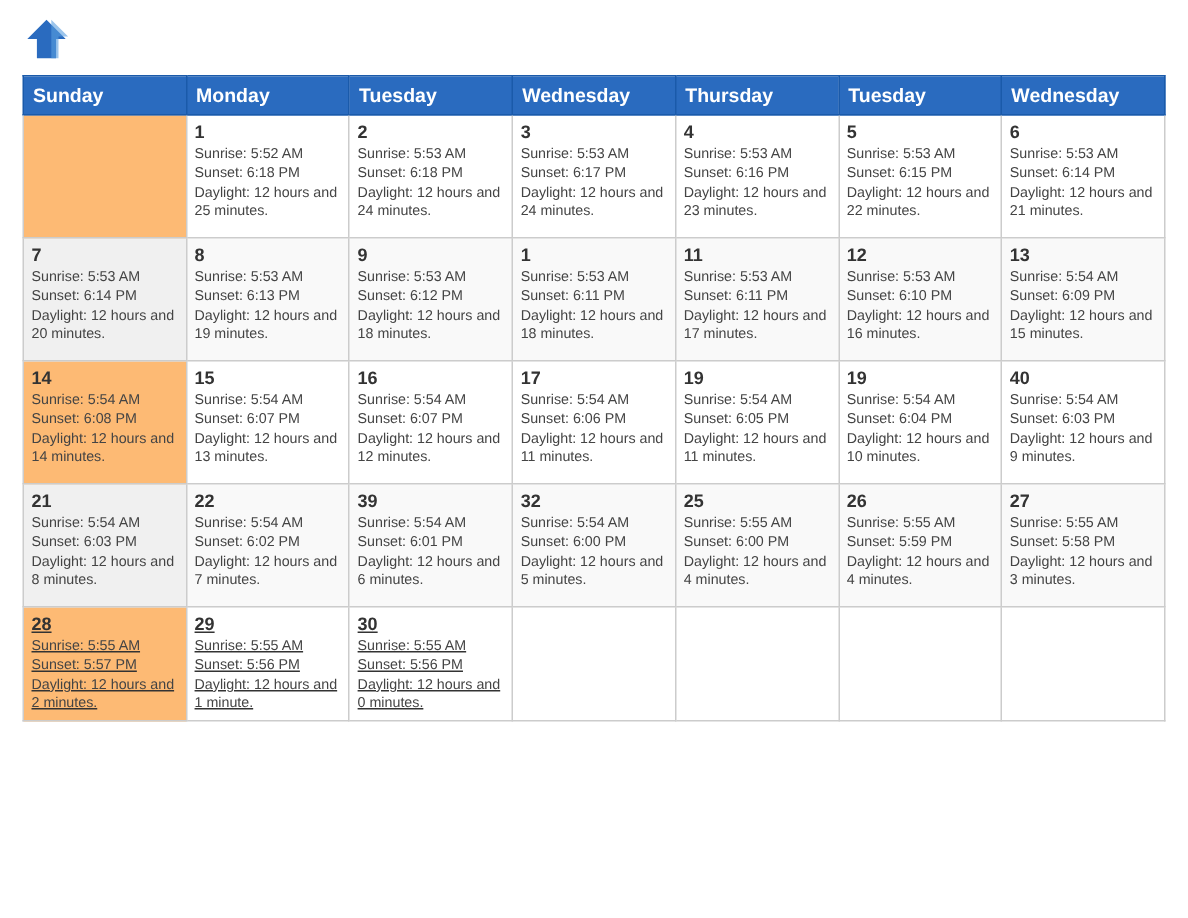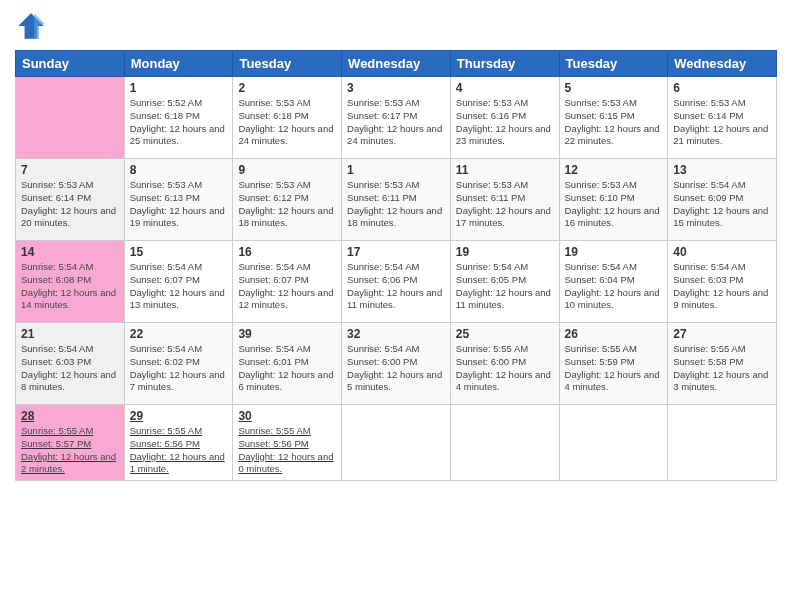--- a/index.html
+++ b/index.html
@@ -83,21 +83,21 @@
       color: #333;
       display: block;
       margin-bottom: 2px;
     }
     .cell-text {
       font-size: 9.5px;
       line-height: 1.35;
       color: #444;
     }
     tbody tr td:first-child {
-      background-color: #f9a8d4;
+      background-color: #fdba74;
     }
     
     tbody tr:nth-child(even) td {
       background-color: #f9f9f9;
     }
     tbody tr:nth-child(even) td:first-child {
       background-color: #f0f0f0;
     }
   </style>
 </head>

